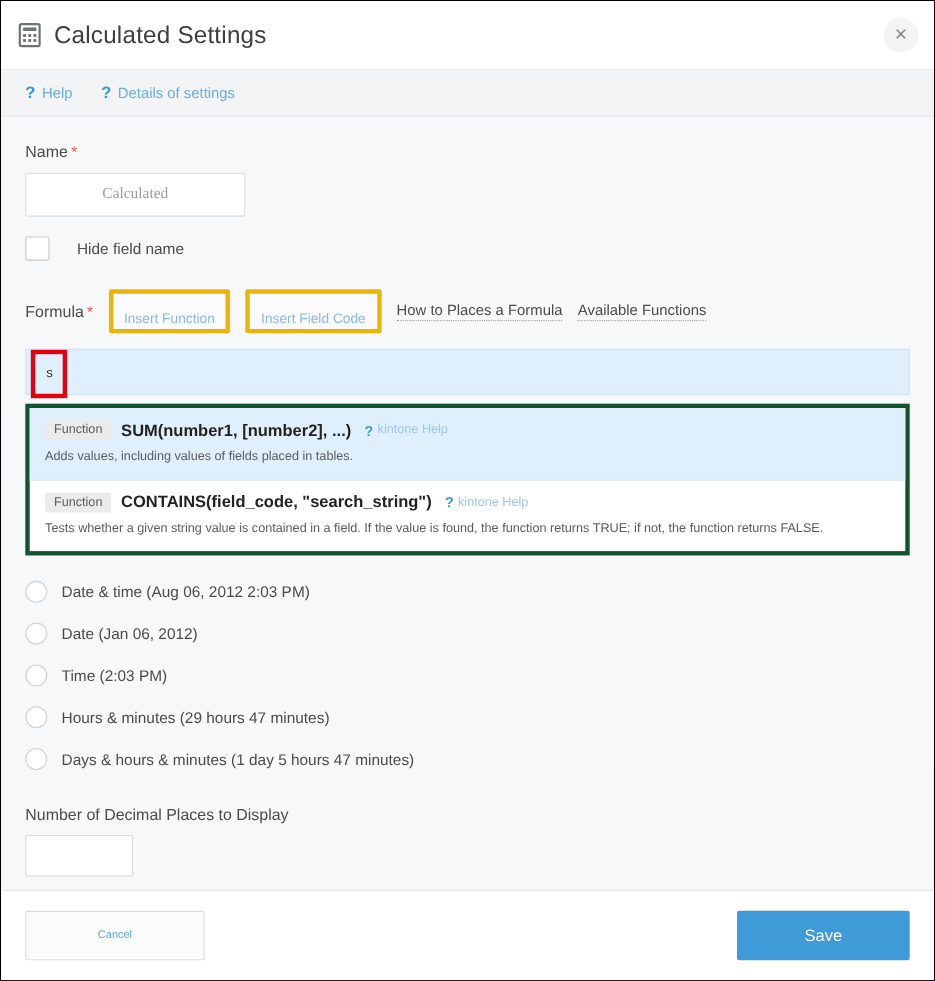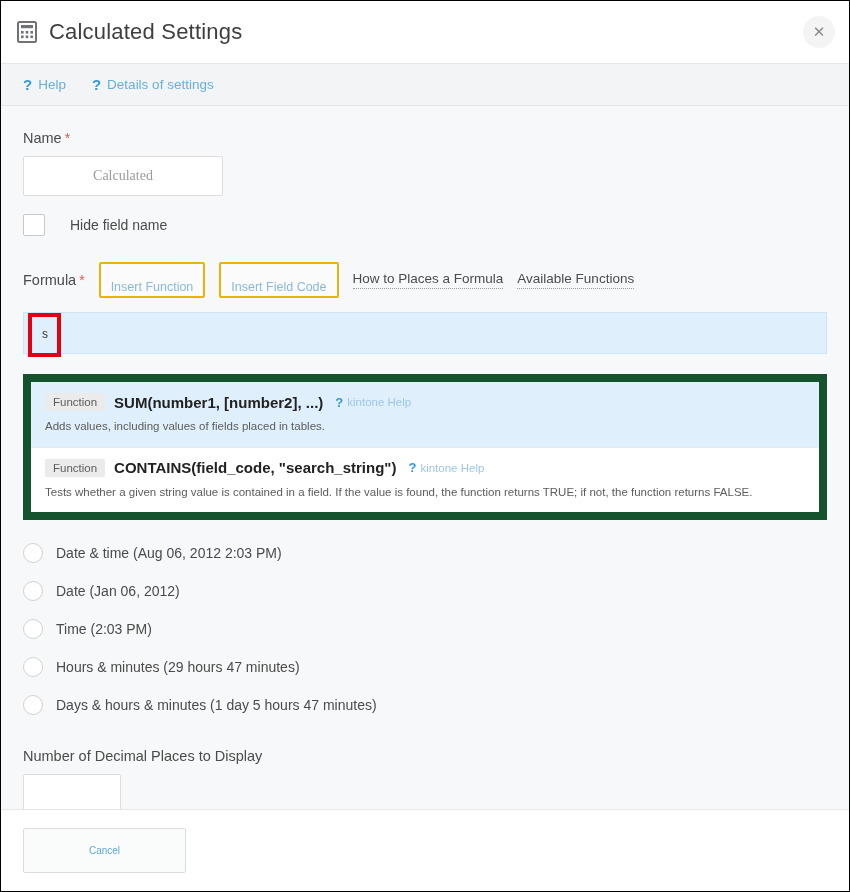--- a/index.html
+++ b/index.html
@@ -128,21 +128,21 @@
   .formula-row {
     display: flex;
     align-items: center;
     margin-top: 26px;
     gap: 14px;
   }
   .formula-row .field-label { margin: 0; }
   .btn-outline {
     height: 33px;
     min-width: 96px;
-    border: 2px solid #eab308;
+    border: 4px solid #eab308;
     background: #fbfbfb;
     color: #8bb9de;
     font-size: 12.5px;
     border-radius: 2px;
     cursor: pointer;
     padding: 16px 10px;
     font-family: "Liberation Sans", sans-serif;
   }
   .dotted-link {
     font-size: 13.5px;
@@ -175,22 +175,22 @@
     left: 4px; top: 0px;
     width: 33px; height: 44px;
     border: 4px solid #e3000f;
     box-sizing: border-box;
     pointer-events: none;
   }
 
   
   .autocomplete {
     position: relative;
-    margin-top: 20px;
-    border: 8px solid #14532d;
+    margin-top: 8px;
+    border: 4px solid #14532d;
     background: #ffffff;
   }
   .ac-item {
     padding: 11px 14px 12px 14px;
     border-bottom: 1px solid #e6e8ea;
   }
   .ac-item.selected { background: #e0effc; }
   .ac-item:last-child { border-bottom: none; }
   .ac-head {
     display: flex;
@@ -402,15 +402,16 @@
     <div class="field-label">Number of Decimal Places to Display</div>
     <input class="small-input" type="text" style="">
 
     <div class="field-label">Unit of measure</div>
     
 
   </div>
 
   <div class="footer">
     <button class="btn-cancel">Cancel</button>
+    <button class="btn-save">Save</button>
   </div>
 
 </div>
 
 </body></html>

